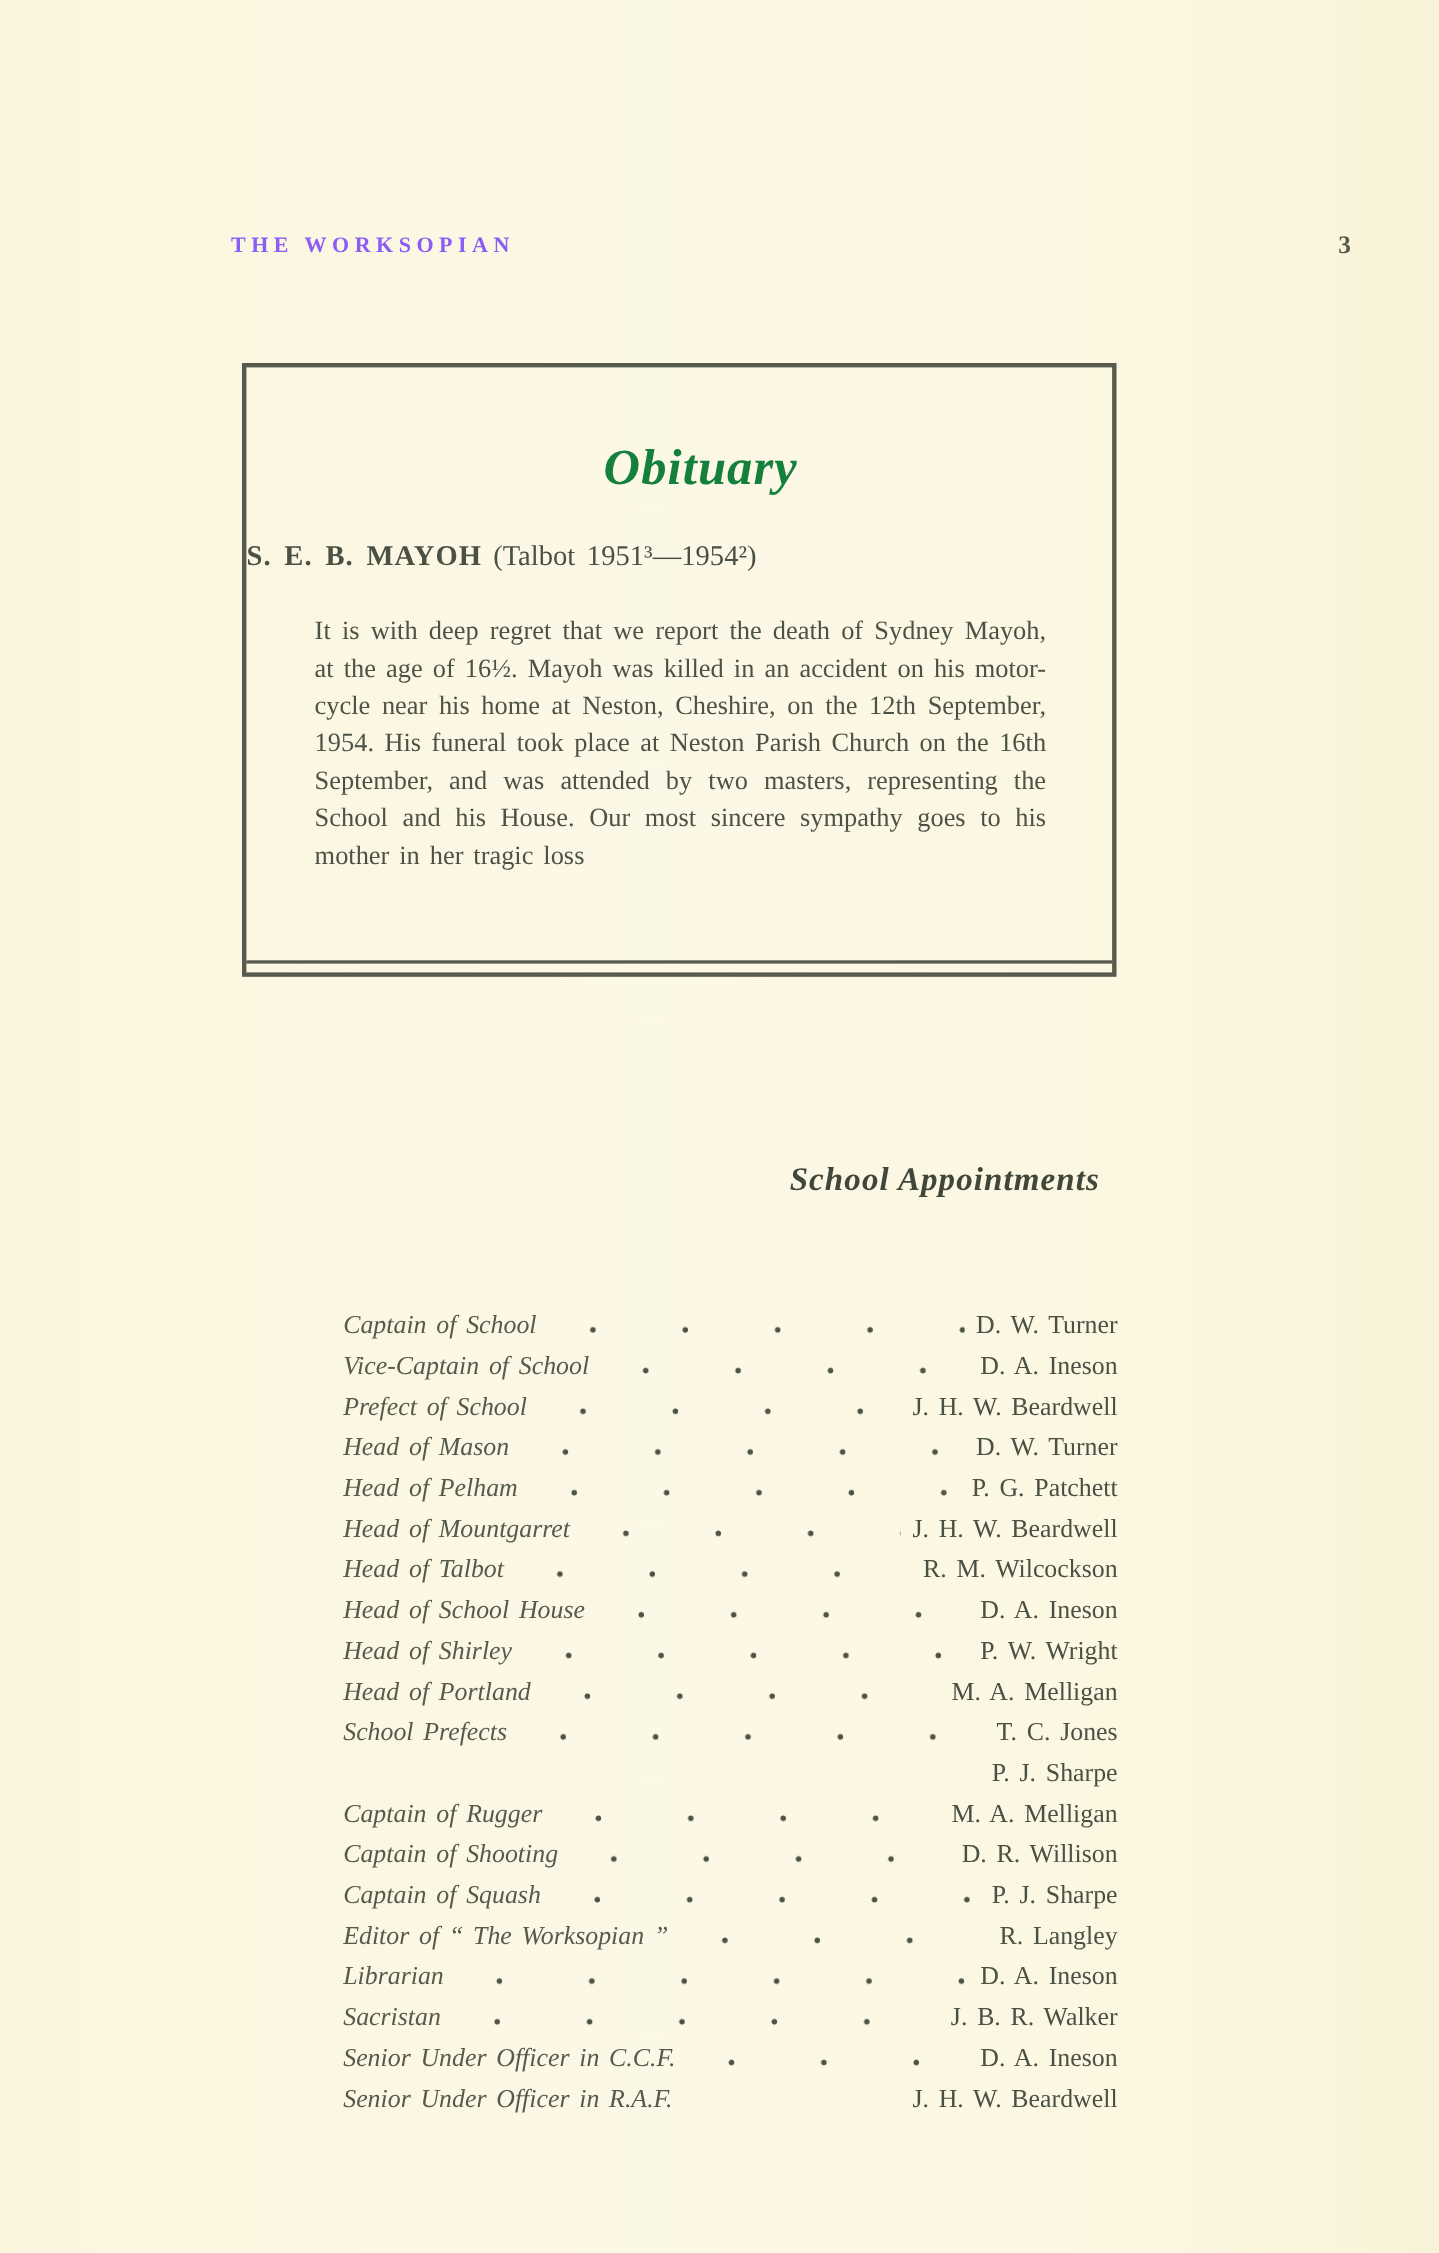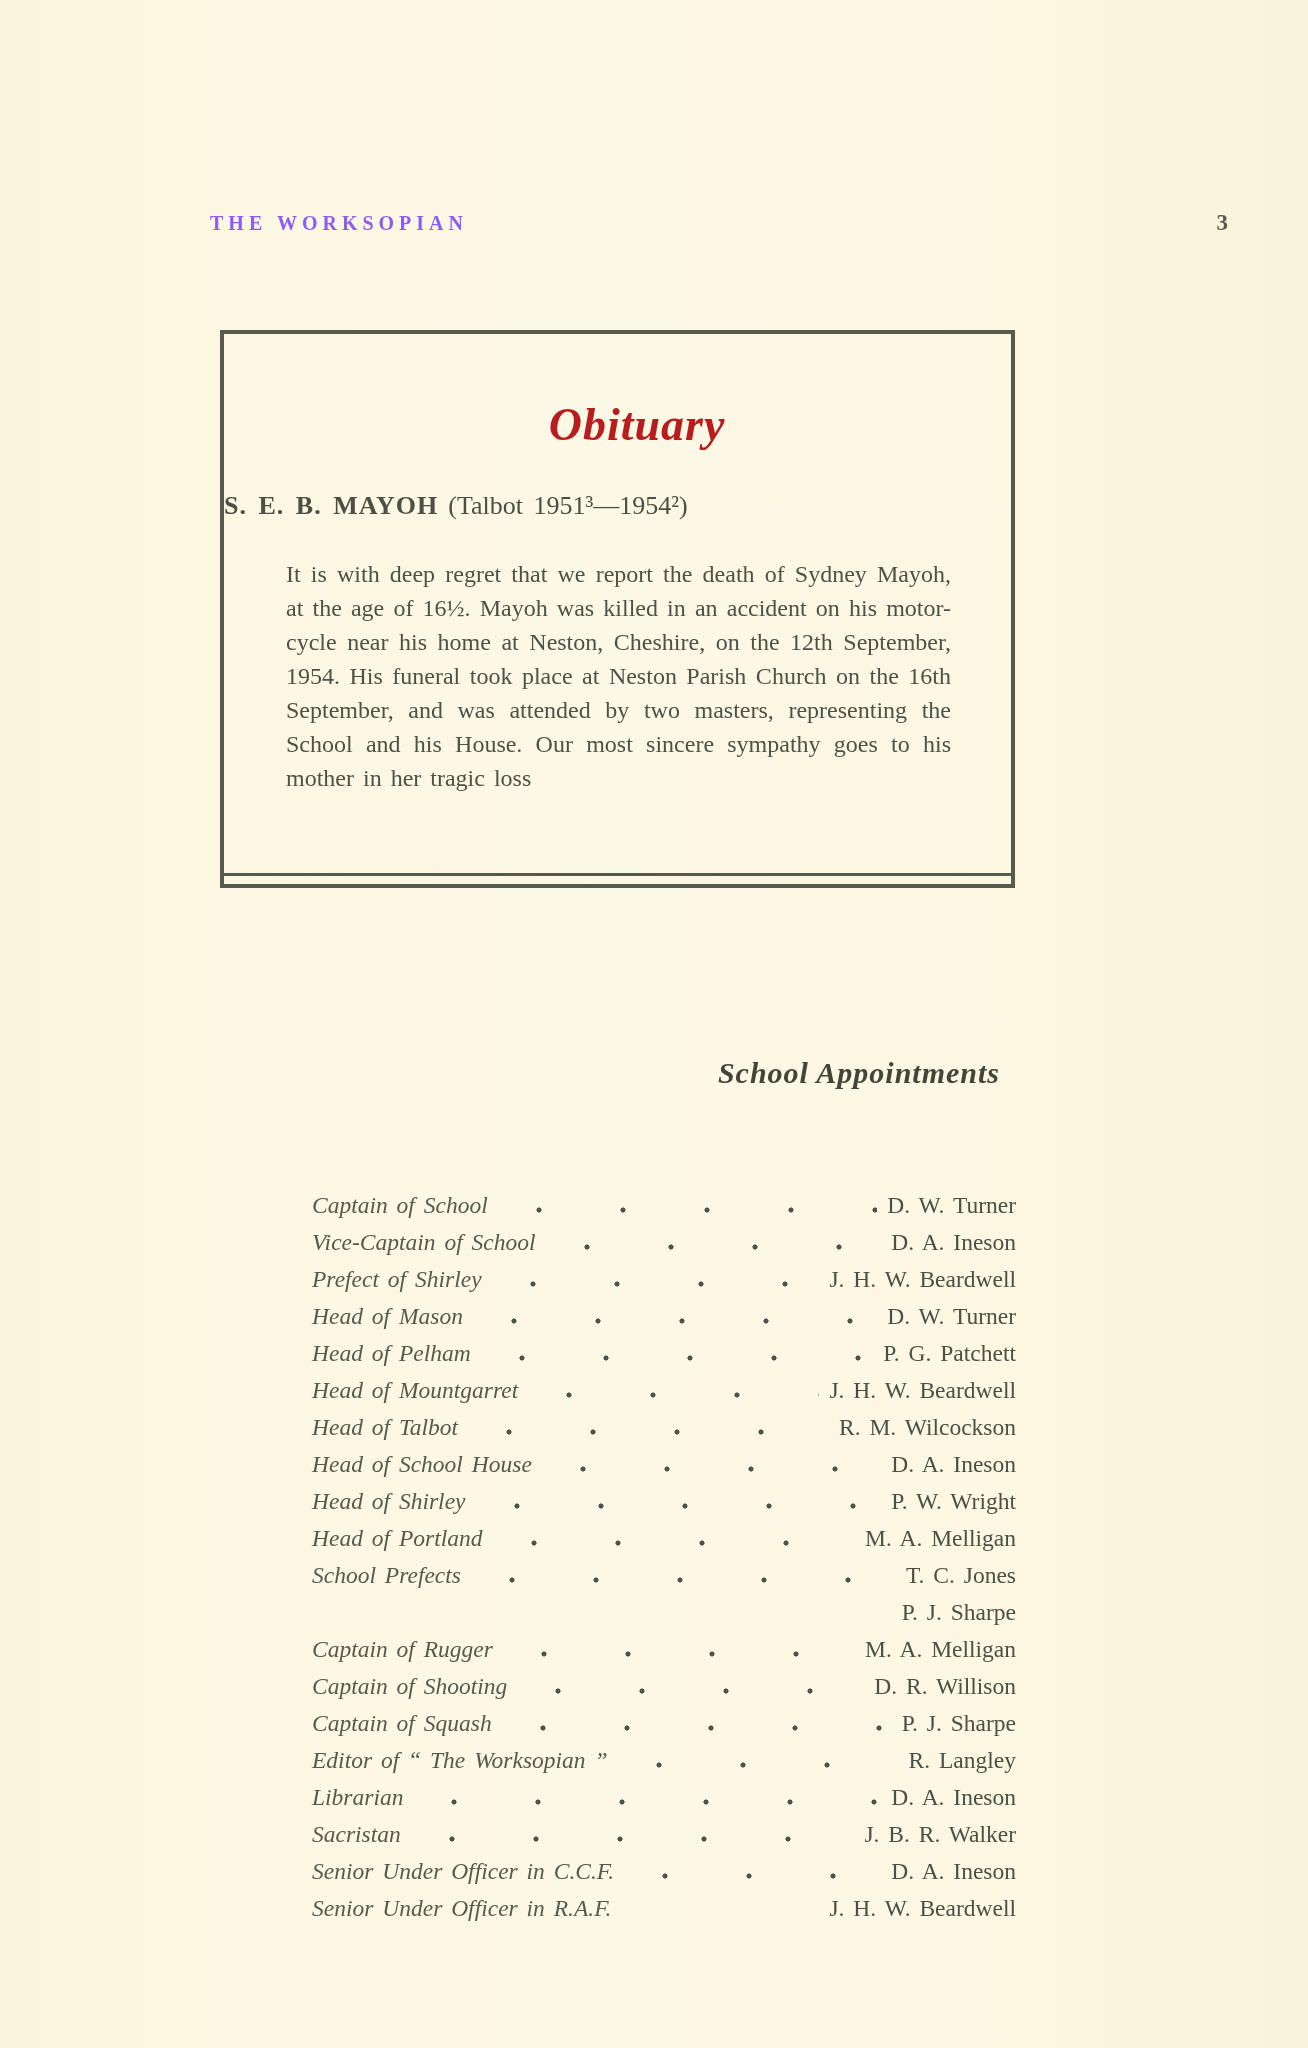--- a/index.html
+++ b/index.html
@@ -23,21 +23,21 @@
     border:4px solid #575b4e;
     box-sizing:content-box;
   }
   .obituary-bottom-rule{
     position:absolute;left:0;right:0;bottom:8px;
     border-top:3px solid #575b4e;height:0;
   }
   .obituary-title{
     margin-top:64px;text-align:center;
     font-style:italic;font-weight:bold;font-size:46px;letter-spacing:1px;
-    color:#b91c1c;
+    color:#15803d;
     margin-left:39px;
   }
   .obituary-subject-line{
     margin-top:40px;font-size:26px;color:#4b5044;
     word-spacing:4px;
   }
   .obituary-subject{font-weight:bold;margin-right:10px;letter-spacing:1px;}
   .obituary-detail{font-weight:normal;}
   .obituary-body{
     margin:36px 60px 12px 62px;
@@ -94,21 +94,21 @@
     <span class="holder">D. W. Turner</span>
   </div>
 
   <div class="appt-row">
     <span class="office">Vice-Captain of School</span>
     <span class="leader"></span>
     <span class="holder">D. A. Ineson</span>
   </div>
 
   <div class="appt-row">
-    <span class="office">Prefect of Shirley</span>
+    <span class="office">Prefect of School</span>
     <span class="leader"></span>
     <span class="holder">J. H. W. Beardwell</span>
   </div>
 
   <div class="appt-row">
     <span class="office">Head of Mason</span>
     <span class="leader"></span>
     <span class="holder">D. W. Turner</span>
   </div>
 

